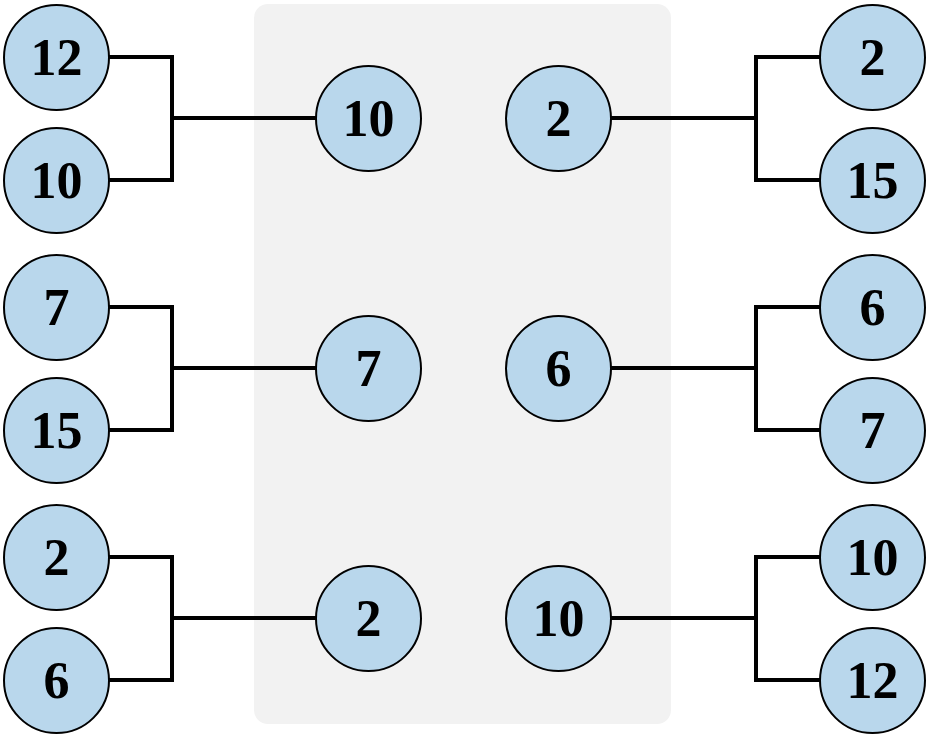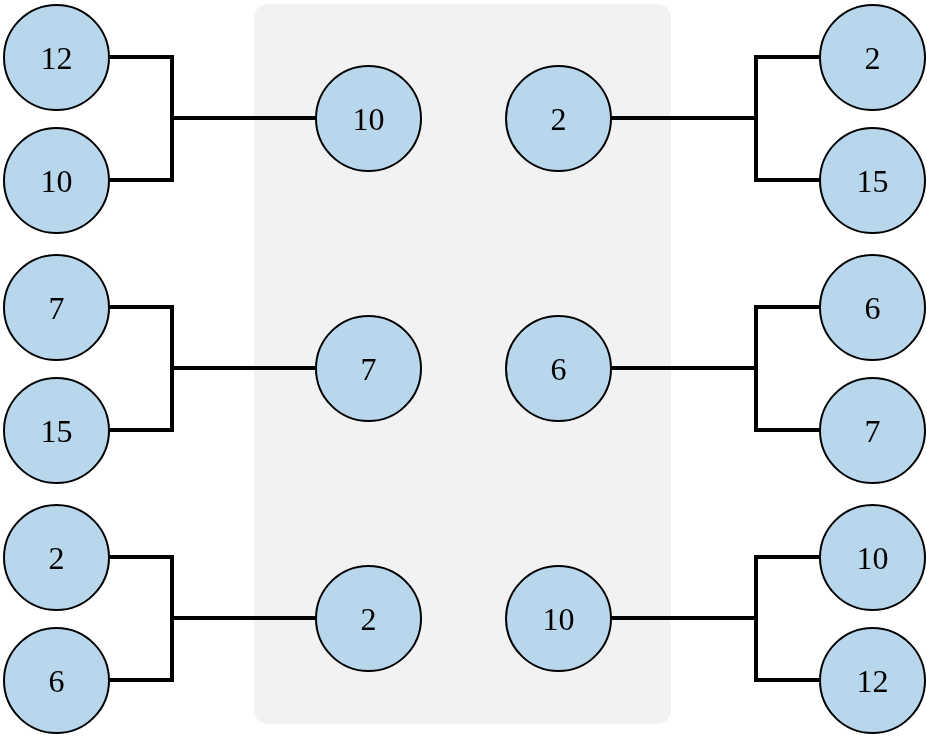--- a/index.html
+++ b/index.html
@@ -31,23 +31,24 @@
   .node{
     position:absolute;
     box-sizing:border-box;
     width:107px;height:107px;
     border-radius:50%;
     background:var(--fill);
     border:2px solid var(--stroke);
     display:flex;
     align-items:center;
     justify-content:center;
-    font-size:32px;
+    font-size:52px;
     line-height:1;
     color:var(--text);
+    font-weight:bold;
   }
 </style>
 </head>
 <body>
 
 <div class="canvas">
 
   <div class="panel"></div>
 
   <div>

